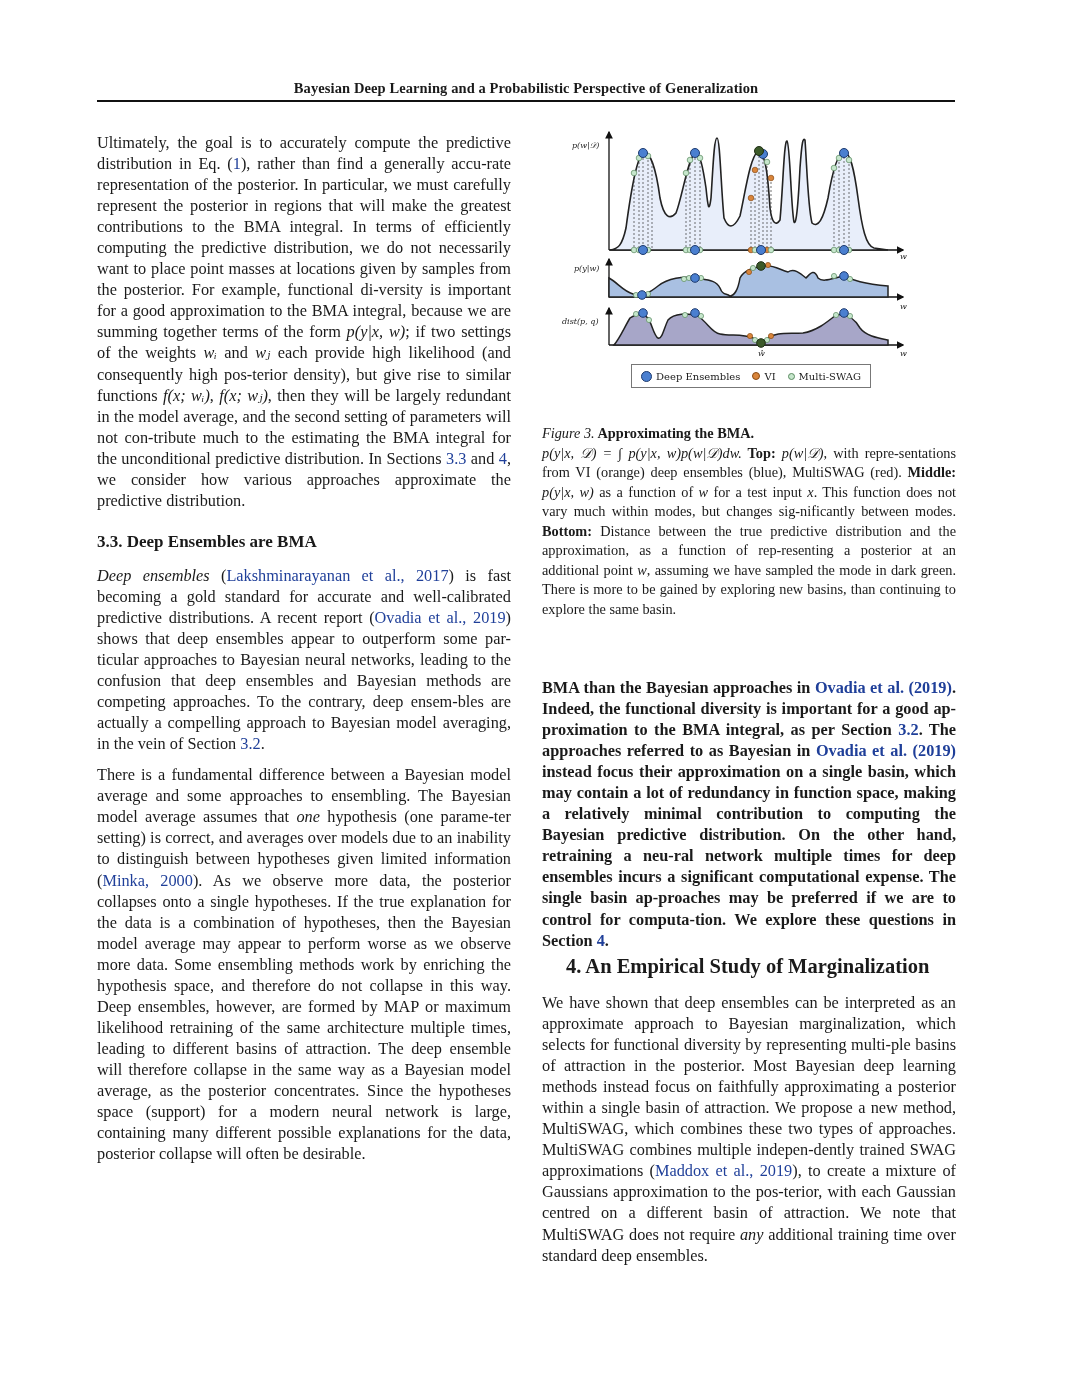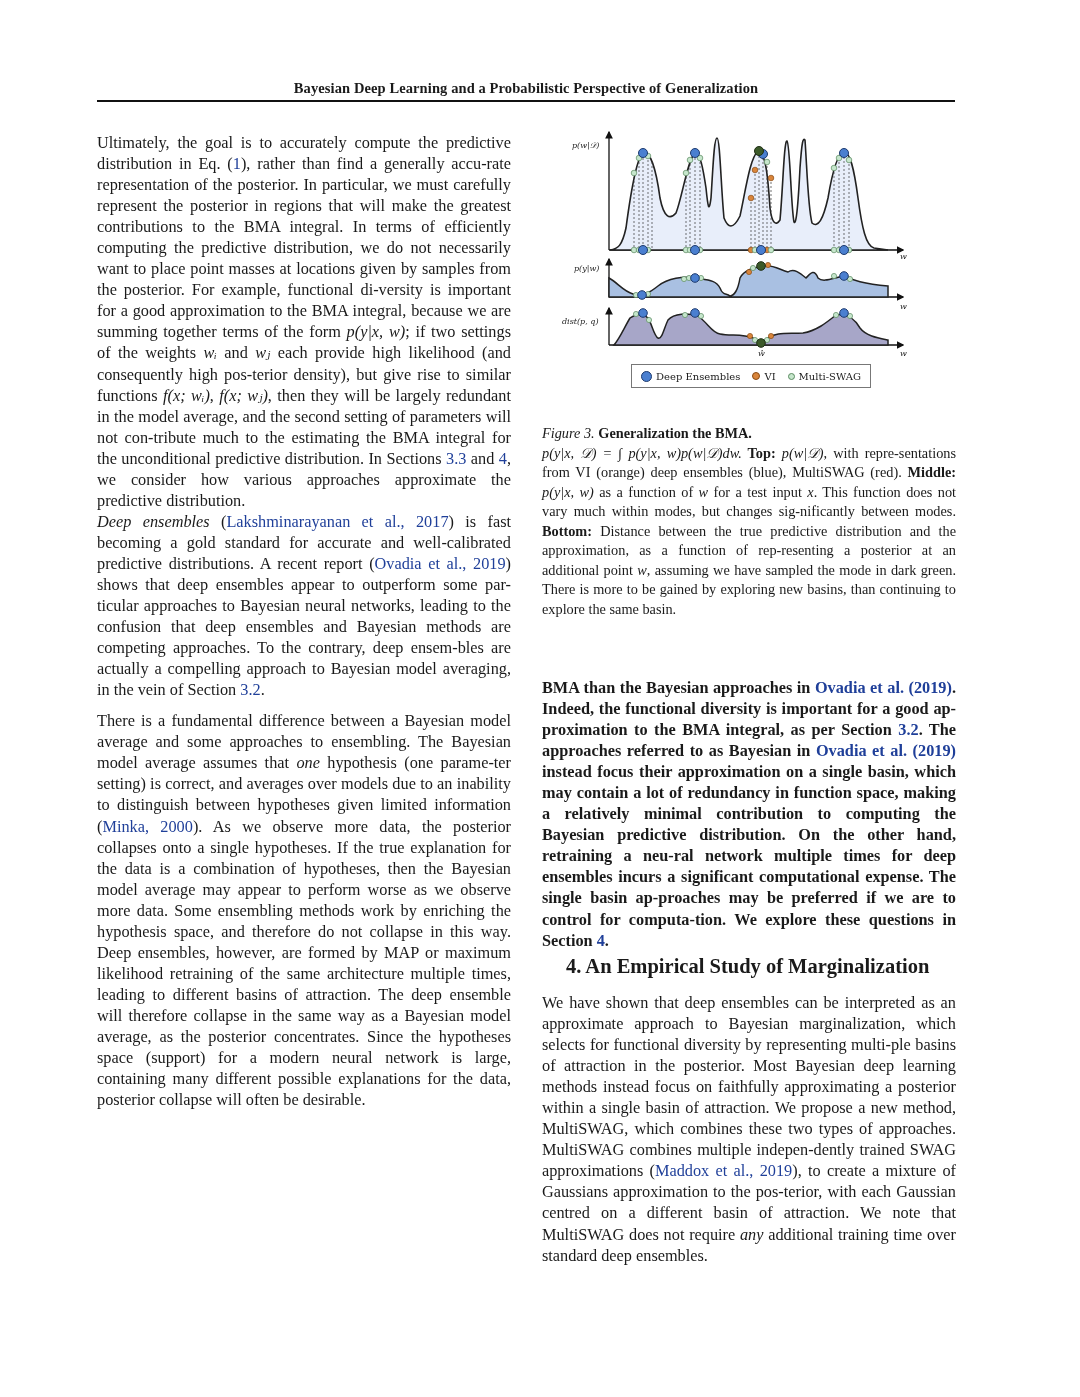--- a/index.html
+++ b/index.html
@@ -34,20 +34,21 @@
 </style>
 </head>
 <body>
 
 <div class="running-head">Bayesian Deep Learning and a Probabilistic Perspective of Generalization</div>
 <div class="head-rule"></div>
 
 <div class="col left">
   <p><span>Ultimately, the goal is to accurately compute the predictive distribution in Eq. (</span><a class="link">1</a><span>), rather than find a generally accu-rate representation of the posterior. In particular, we must carefully represent the posterior in regions that will make the greatest contributions to the BMA integral. In terms of efficiently computing the predictive distribution, we do not necessarily want to place point masses at locations given by samples from the posterior. For example, functional di-versity is important for a good approximation to the BMA integral, because we are summing together terms of the form </span><span class="math">p(y|x, w)</span><span>; if two settings of the weights </span><span class="math">wᵢ</span><span> and </span><span class="math">wⱼ</span><span> each provide high likelihood (and consequently high pos-terior density), but give rise to similar functions </span><span class="math">f(x; wᵢ)</span><span>, </span><span class="math">f(x; wⱼ)</span><span>, then they will be largely redundant in the model average, and the second setting of parameters will not con-tribute much to the estimating the BMA integral for the unconditional predictive distribution. In Sections </span><a class="link">3.3</a><span> and </span><a class="link">4</a><span>, we consider how various approaches approximate the predictive distribution.</span></p>
 
+  <h3 class="sec">3.3. Deep Ensembles are BMA</h3>
 
   <p><i>Deep ensembles</i><span> (</span><a class="link">Lakshminarayanan et al., 2017</a><span>) is fast becoming a gold standard for accurate and well-calibrated predictive distributions. A recent report (</span><a class="link">Ovadia et al., 2019</a><span>) shows that deep ensembles appear to outperform some par-ticular approaches to Bayesian neural networks, leading to the confusion that deep ensembles and Bayesian methods are competing approaches. To the contrary, deep ensem-bles are actually a compelling approach to Bayesian model averaging, in the vein of Section </span><a class="link">3.2</a><span>.</span></p>
 
   <p class="para-gap"><span>There is a fundamental difference between a Bayesian model average and some approaches to ensembling. The Bayesian model average assumes that </span><i>one</i><span> hypothesis (one parame-ter setting) is correct, and averages over models due to an inability to distinguish between hypotheses given limited information (</span><a class="link">Minka, 2000</a><span>). As we observe more data, the posterior collapses onto a single hypotheses. If the true explanation for the data is a combination of hypotheses, then the Bayesian model average may appear to perform worse as we observe more data. Some ensembling methods work by enriching the hypothesis space, and therefore do not collapse in this way. Deep ensembles, however, are formed by MAP or maximum likelihood retraining of the same architecture multiple times, leading to different basins of attraction. The deep ensemble will therefore collapse in the same way as a Bayesian model average, as the posterior concentrates. Since the hypotheses space (support) for a modern neural network is large, containing many different possible explanations for the data, posterior collapse will often be desirable.</span></p>
 
 </div>
 
 <div class="figure">
   <svg width="380" height="262" viewBox="0 0 380 262">
     <defs>
@@ -179,21 +180,21 @@
     <span class="dot" style="width:6px;height:6px;background:#d9853b;border:1px solid #8a4a12;"></span>
     <span>VI</span>
   </span>
   <span class="item">
     <span class="dot" style="width:5px;height:5px;background:#c6e6cc;border:1px solid #5a8a60;"></span>
     <span>Multi-SWAG</span>
   </span>
 </div>
 
 <div class="caption">
-  <span class="fig-label">Figure 3.</span><b> Generalization the BMA.</b><br>
+  <span class="fig-label">Figure 3.</span><b> Approximating the BMA.</b><br>
   <span class="math">p(y|x, 𝒟) = ∫ p(y|x, w)p(w|𝒟)dw.</span><b> Top:</b><span class="math"> p(w|𝒟)</span><span>, with repre-sentations from VI (orange) deep ensembles (blue), MultiSWAG (red).</span><b> Middle:</b><span class="math"> p(y|x, w)</span><span> as a function of </span><span class="math">w</span><span> for a test input </span><span class="math">x</span><span>. This function does not vary much within modes, but changes sig-nificantly between modes.</span><b> Bottom:</b><span> Distance between the true predictive distribution and the approximation, as a function of rep-resenting a posterior at an additional point </span><span class="math">w</span><span>, assuming we have sampled the mode in dark green. There is more to be gained by exploring new basins, than continuing to explore the same basin.</span>
 </div>
 
 <div class="col right-top">
   <p><span>BMA than the Bayesian approaches in </span><a class="link">Ovadia et al. (2019)</a><span>. Indeed, the functional diversity is important for a good ap-proximation to the BMA integral, as per Section </span><a class="link">3.2</a><span>. The approaches referred to as Bayesian in </span><a class="link">Ovadia et al. (2019)</a><span> instead focus their approximation on a single basin, which may contain a lot of redundancy in function space, making a relatively minimal contribution to computing the Bayesian predictive distribution. On the other hand, retraining a neu-ral network multiple times for deep ensembles incurs a significant computational expense. The single basin ap-proaches may be preferred if we are to control for computa-tion. We explore these questions in Section </span><a class="link">4</a><span>.</span></p>
 </div>
 
 <h2 class="sec">4. An Empirical Study of Marginalization</h2>
 
 <div class="col right-bottom">

